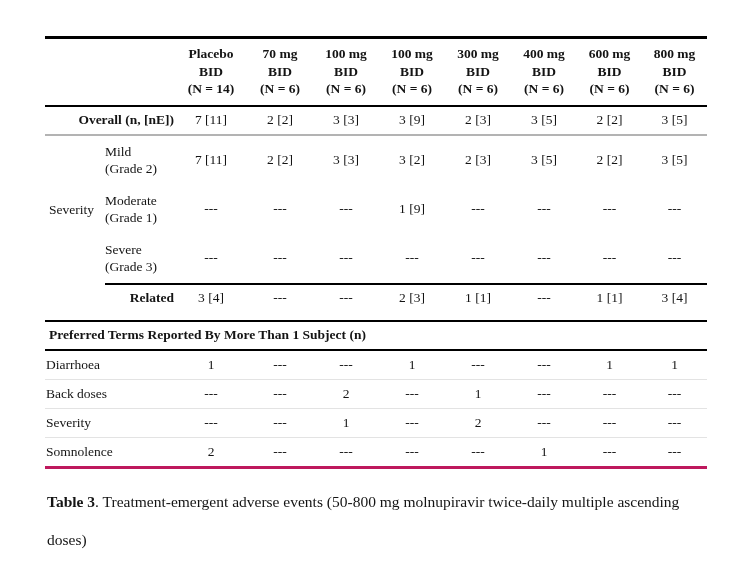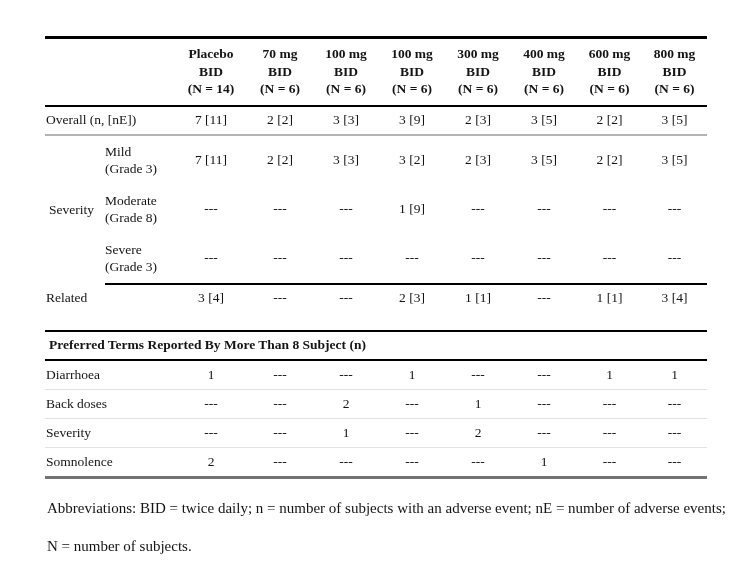--- a/index.html
+++ b/index.html
@@ -8,45 +8,45 @@
     background: #ffffff; color: #141414;
     font-family: "Liberation Serif", "DejaVu Serif", serif;
   }
   .page { padding: 36px 30px 0 45px; }
 
   table.ae {
     border-collapse: collapse;
     table-layout: fixed;
     width: 662px;
     border-top: 3px solid #000;
-    border-bottom: 3px solid #737373;
+    border-bottom: 3px solid #be185d;
   }
   th, td {
     font-size: 13.5px;
     text-align: center;
     vertical-align: middle;
     padding: 3px 1px;
     overflow: hidden;
   }
   thead th {
     font-weight: bold;
     white-space: pre-line;
     line-height: 1.3;
     padding: 6px 0 7px;
     border-bottom: 2px solid #000;
   }
   .lbl { text-align: left; padding-left: 4px; }
-  .bold { font-weight: normal; }
+  .bold { font-weight: bold; text-align: right; }
   .sub  { text-align: left; white-space: pre-line; line-height: 1.3; padding: 7px 0; }
   .grp  { text-align: left; font-weight: normal; padding-left: 4px; }
 
   tr.r-overall td { border-bottom: 2px solid #b3b3b3; padding: 5px 1px 6px; }
   tr.r-sev-last td { border-bottom: 2px solid #000; }
   tr.r-sev td.v { padding: 7px 1px; }
-  tr.r-related td { border-bottom: 2px solid #000; padding: 5px 1px 24px; }
+  tr.r-related td { border-bottom: 2px solid #000; padding: 5px 1px 14px; }
   tr.r-section td {
     border-bottom: 2px solid #000;
     text-align: left; font-weight: bold; padding: 5px 0 6px 4px;
   }
   tr.r-term td { border-bottom: 1px solid #e3e3e3; padding: 6px 1px; }
   tr.r-term-last td { border-bottom: none; }
 
   .caption {
     width: 650px; margin: 14px 0 0 2px;
     font-size: 15.5px; line-height: 38px;
@@ -111,33 +111,33 @@
         <td class="v">3 [3]</td>
         <td class="v">3 [9]</td>
         <td class="v">2 [3]</td>
         <td class="v">3 [5]</td>
         <td class="v">2 [2]</td>
         <td class="v">3 [5]</td>
       </tr>
       <tr class="r-sev">
         <td class="grp" rowspan="3">Severity</td>
         <td class="sub">Mild
-(Grade 3)</td>
+(Grade 2)</td>
         <td class="v">7 [11]</td>
         <td class="v">2 [2]</td>
         <td class="v">3 [3]</td>
         <td class="v">3 [2]</td>
         <td class="v">2 [3]</td>
         <td class="v">3 [5]</td>
         <td class="v">2 [2]</td>
         <td class="v">3 [5]</td>
       </tr>
       <tr class="r-sev">
         <td class="sub">Moderate
-(Grade 8)</td>
+(Grade 1)</td>
         <td class="v">---</td>
         <td class="v">---</td>
         <td class="v">---</td>
         <td class="v">1 [9]</td>
         <td class="v">---</td>
         <td class="v">---</td>
         <td class="v">---</td>
         <td class="v">---</td>
       </tr>
       <tr class="r-sev r-sev-last">
@@ -157,21 +157,21 @@
         <td class="v">3 [4]</td>
         <td class="v">---</td>
         <td class="v">---</td>
         <td class="v">2 [3]</td>
         <td class="v">1 [1]</td>
         <td class="v">---</td>
         <td class="v">1 [1]</td>
         <td class="v">3 [4]</td>
       </tr>
       <tr class="r-section">
-        <td colspan="10">Preferred Terms Reported By More Than 8 Subject (n)</td>
+        <td colspan="10">Preferred Terms Reported By More Than 1 Subject (n)</td>
       </tr>
       <tr class="r-term">
         <td class="lbl" colspan="2">Diarrhoea</td>
         <td class="v">1</td>
         <td class="v">---</td>
         <td class="v">---</td>
         <td class="v">1</td>
         <td class="v">---</td>
         <td class="v">---</td>
         <td class="v">1</td>
@@ -206,16 +206,17 @@
         <td class="v">---</td>
         <td class="v">---</td>
         <td class="v">---</td>
         <td class="v">1</td>
         <td class="v">---</td>
         <td class="v">---</td>
       </tr>
     </tbody>
   </table>
 
+  <p class="caption"><b>Table 3</b><span>. Treatment-emergent adverse events (50-800 mg molnupiravir twice-daily multiple ascending doses)</span></p>
 
   <p class="abbrev">Abbreviations: BID = twice daily; n = number of subjects with an adverse event; nE = number of adverse events; N = number of subjects.</p>
 
 </div>
 
 </body></html>

